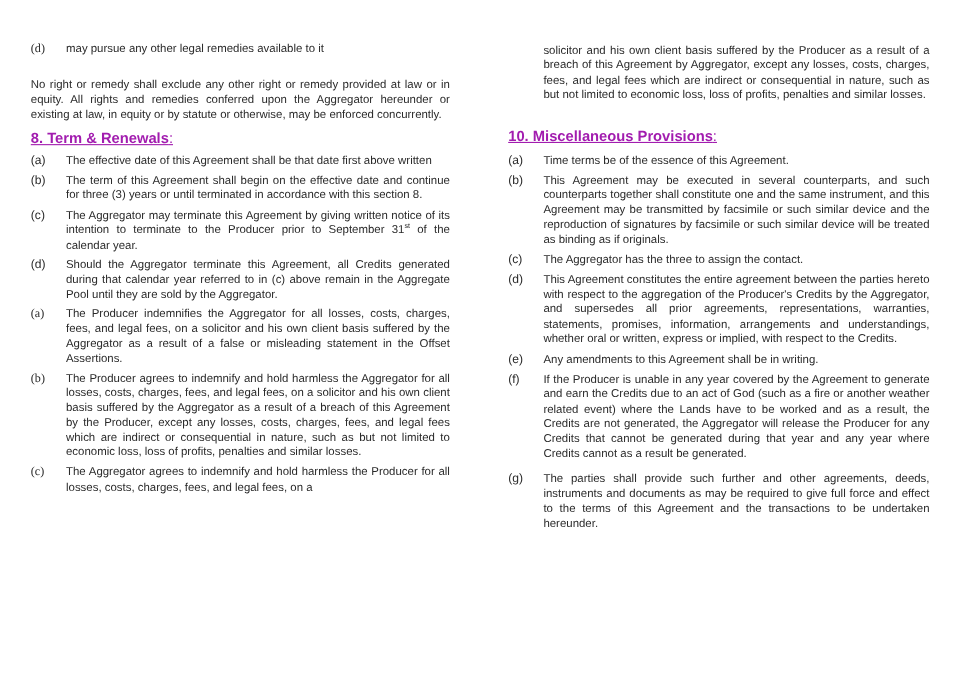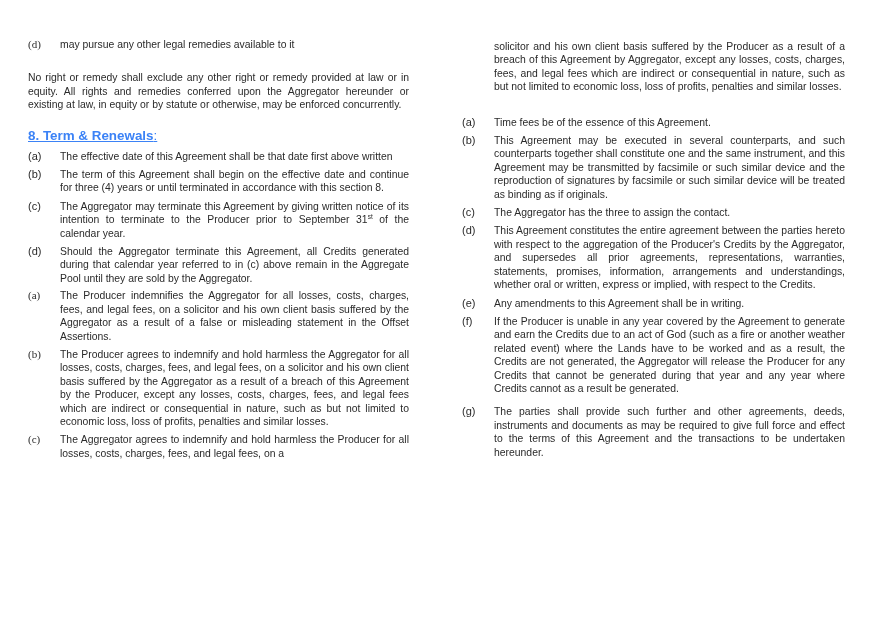--- a/index.html
+++ b/index.html
@@ -12,45 +12,45 @@
   .col-right { left: 462px; width: 383px; }
   .p {
     font-size: 10.4px; line-height: 13.4px; text-align: justify; margin: 0;
   }
   .item { display: flex; margin: 0 0 5px 0; font-size: 10.4px; line-height: 13.4px; }
   .item .lab { flex: 0 0 32px; font-size: 11px; }
   .item .lab.serif { font-family: "Liberation Serif", serif; font-size: 11px; }
   .item .txt { flex: 1; text-align: justify; }
   .heading {
     font-weight: bold; font-size: 13.4px; line-height: 16px; margin: 0;
-    text-decoration: underline; color: #3b82f6;
+    text-decoration: underline; color: #a21caf;
   }
   .heading .colon { text-decoration: none; font-weight: normal; }
   sup { font-size: 6.5px; line-height: 0; }
 </style>
 </head>
 <body>
 
 <div class="col col-left">
   <div class="item" style="margin-bottom:20px;">
     <span class="lab serif">(d)</span>
     <span class="txt">may pursue any other legal remedies available to it</span>
   </div>
 
-  <p class="p" style="margin-bottom:16px;">No right or remedy shall exclude any other right or remedy provided at law or in equity. All rights and remedies conferred upon the Aggregator hereunder or existing at law, in equity or by statute or otherwise, may be enforced concurrently.</p>
+  <p class="p" style="margin-bottom:6px;">No right or remedy shall exclude any other right or remedy provided at law or in equity. All rights and remedies conferred upon the Aggregator hereunder or existing at law, in equity or by statute or otherwise, may be enforced concurrently.</p>
 
   <h2 class="heading" style="margin-bottom:6px;"><span>8. Term &amp; Renewals</span><span class="colon">:</span></h2>
 
   <div class="item">
     <span class="lab">(a)</span>
     <span class="txt">The effective date of this Agreement shall be that date first above written</span>
   </div>
   <div class="item">
     <span class="lab">(b)</span>
-    <span class="txt">The term of this Agreement shall begin on the effective date and continue for three (4) years or until terminated in accordance with this section 8.</span>
+    <span class="txt">The term of this Agreement shall begin on the effective date and continue for three (3) years or until terminated in accordance with this section 8.</span>
   </div>
   <div class="item">
     <span class="lab">(c)</span>
     <span class="txt"><span>The Aggregator may terminate this Agreement by giving written notice of its intention to terminate to the Producer prior to September 31</span><sup>st</sup><span> of the calendar year.</span></span>
   </div>
   <div class="item" style="margin-bottom:4px;">
     <span class="lab">(d)</span>
     <span class="txt">Should the Aggregator terminate this Agreement, all Credits generated during that calendar year referred to in (c) above remain in the Aggregate Pool until they are sold by the Aggregator.</span>
   </div>
 
@@ -65,24 +65,25 @@
   </div>
   <div class="item">
     <span class="lab serif">(c)</span>
     <span class="txt">The Aggregator agrees to indemnify and hold harmless the Producer for all losses, costs, charges, fees, and legal fees, on a</span>
   </div>
 </div>
 
 <div class="col col-right" style="top:40px;">
   <p class="p" style="padding-left:32px; margin-bottom:22px;">solicitor and his own client basis suffered by the Producer as a result of a breach of this Agreement by Aggregator, except any losses, costs, charges, fees, and legal fees which are indirect or consequential in nature, such as but not limited to economic loss, loss of profits, penalties and similar losses.</p>
 
+  <h2 class="heading" style="margin-bottom:8px;"><span>10. Miscellaneous Provisions</span><span class="colon">:</span></h2>
 
   <div class="item">
     <span class="lab">(a)</span>
-    <span class="txt">Time fees be of the essence of this Agreement.</span>
+    <span class="txt">Time terms be of the essence of this Agreement.</span>
   </div>
   <div class="item">
     <span class="lab">(b)</span>
     <span class="txt">This Agreement may be executed in several counterparts, and such counterparts together shall constitute one and the same instrument, and this Agreement may be transmitted by facsimile or such similar device and the reproduction of signatures by facsimile or such similar device will be treated as binding as if originals.</span>
   </div>
   <div class="item">
     <span class="lab">(c)</span>
     <span class="txt">The Aggregator has the three to assign the contact.</span>
   </div>
   <div class="item">

